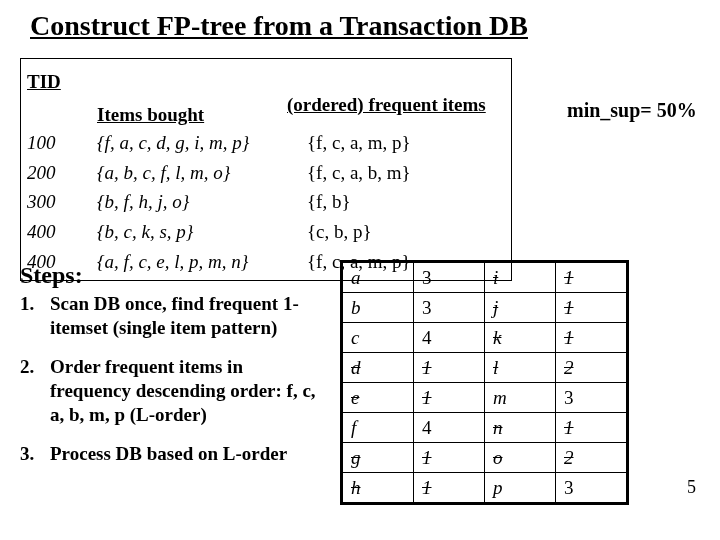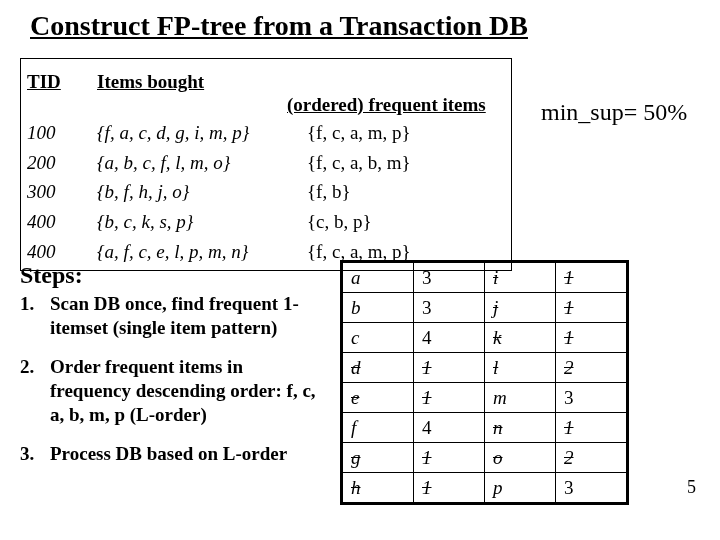--- a/index.html
+++ b/index.html
@@ -33,42 +33,42 @@
     border: 1px solid #000;
     padding: 12px 6px 6px 6px;
   }
   .db-header {
     font-weight: bold;
     text-decoration: underline;
     font-size: 19px;
     display: flex;
   }
   .db-header .h-tid { width: 70px; }
-  .db-header .h-items { width: 190px; }
+  .db-header .h-items { width: 190px; margin-top: 33px; }
   .db-header .h-ord { flex: 1; margin-top: 23px; }
   .db-row {
     display: flex;
     font-size: 19px;
     margin-top: 4px;
     line-height: 1.35;
   }
   .db-row .c-tid { width: 70px; font-style: italic; }
   .db-row .c-items {
     width: 210px;
     font-style: italic;
   }
   .db-row .c-ord {
     flex: 1;
   }
   .minsup {
     position: absolute;
-    left: 541px;
+    left: 567px;
     top: 100px;
-    font-size: 24px;
-    font-weight: normal;
+    font-size: 20px;
+    font-weight: bold;
     line-height: 1.05;
   }
   .steps-label {
     position: absolute;
     left: 20px;
     top: 262px;
     font-size: 24px;
     font-weight: bold;
   }
   .steps-list {

